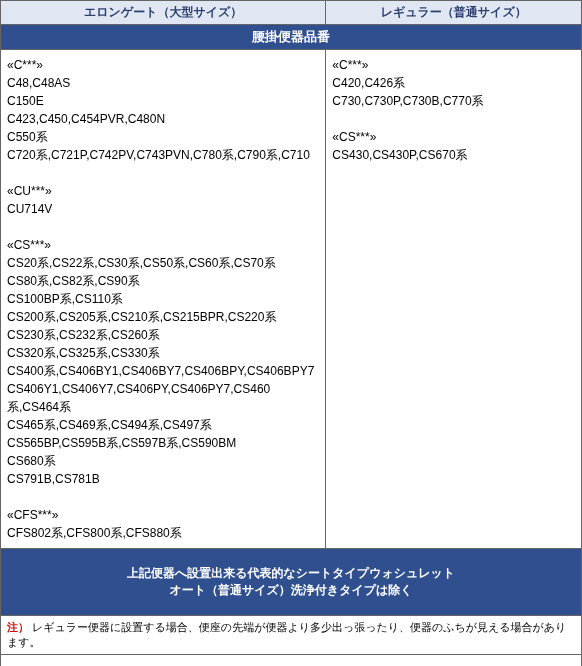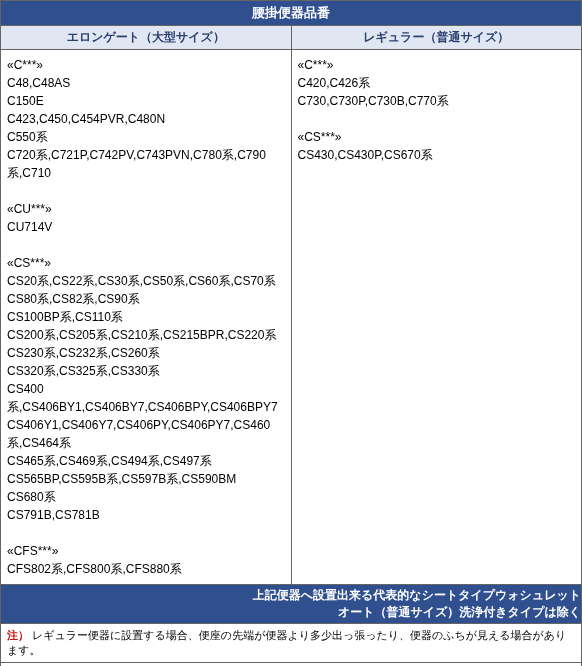--- a/index.html
+++ b/index.html
@@ -35,23 +35,23 @@
     font-size: 12px;
   }
   .body-cell {
     padding: 6px 6px;
     font-size: 12px;
     line-height: 1.5;
   }
   .hdr-blue-band {
     background: #2f4f8f;
     color: #fff;
-    text-align: right;
+    text-align: center;
     font-weight: bold;
-    padding: 2px 0;
+    padding: 16px 0;
     line-height: 1.4;
     font-size: 12px;
   }
   .note-cell {
     padding: 4px 6px;
     font-size: 11px;
   }
   .note-label {
     color: #c11;
     font-weight: bold;
@@ -66,25 +66,25 @@
     vertical-align: bottom;
     padding: 8px 4px;
   }
 </style>
 </head>
 <body>
 
 <table>
   <tbody>
       <tr>
-    <th colspan="2" class="header-main">腰掛便器品番</th>
+    <th class="header-sub" style="width:56%">エロンゲート（大型サイズ）</th>
+    <th class="header-sub" style="width:44%">レギュラー（普通サイズ）</th>
   </tr>
   <tr>
-    <th class="header-sub" style="width:56%">エロンゲート（大型サイズ）</th>
-    <th class="header-sub" style="width:44%">レギュラー（普通サイズ）</th>
+    <th colspan="2" class="header-main">腰掛便器品番</th>
   </tr>
   <tr>
     <td class="body-cell" id="elongate-cell">«C***»<br>C48,C48AS<br>C150E<br>C423,C450,C454PVR,C480N<br>C550系<br>C720系,C721P,C742PV,C743PVN,C780系,C790系,C710<br>&nbsp;<br>«CU***»<br>CU714V<br>&nbsp;<br>«CS***»<br>CS20系,CS22系,CS30系,CS50系,CS60系,CS70系<br>CS80系,CS82系,CS90系<br>CS100BP系,CS110系<br>CS200系,CS205系,CS210系,CS215BPR,CS220系<br>CS230系,CS232系,CS260系<br>CS320系,CS325系,CS330系<br>CS400系,CS406BY1,CS406BY7,CS406BPY,CS406BPY7<br>CS406Y1,CS406Y7,CS406PY,CS406PY7,CS460系,CS464系<br>CS465系,CS469系,CS494系,CS497系<br>CS565BP,CS595B系,CS597B系,CS590BM<br>CS680系<br>CS791B,CS781B<br>&nbsp;<br>«CFS***»<br>CFS802系,CFS800系,CFS880系</td>
     <td class="body-cell" id="regular-cell">«C***»<br>C420,C426系<br>C730,C730P,C730B,C770系<br>&nbsp;<br>«CS***»<br>CS430,CS430P,CS670系</td>
   </tr>
   <tr>
     <th colspan="2" class="hdr-blue-band">
       <div>上記便器へ設置出来る代表的なシートタイプウォシュレット</div>
       <div>オート（普通サイズ）洗浄付きタイプは除く</div>
     </th>

